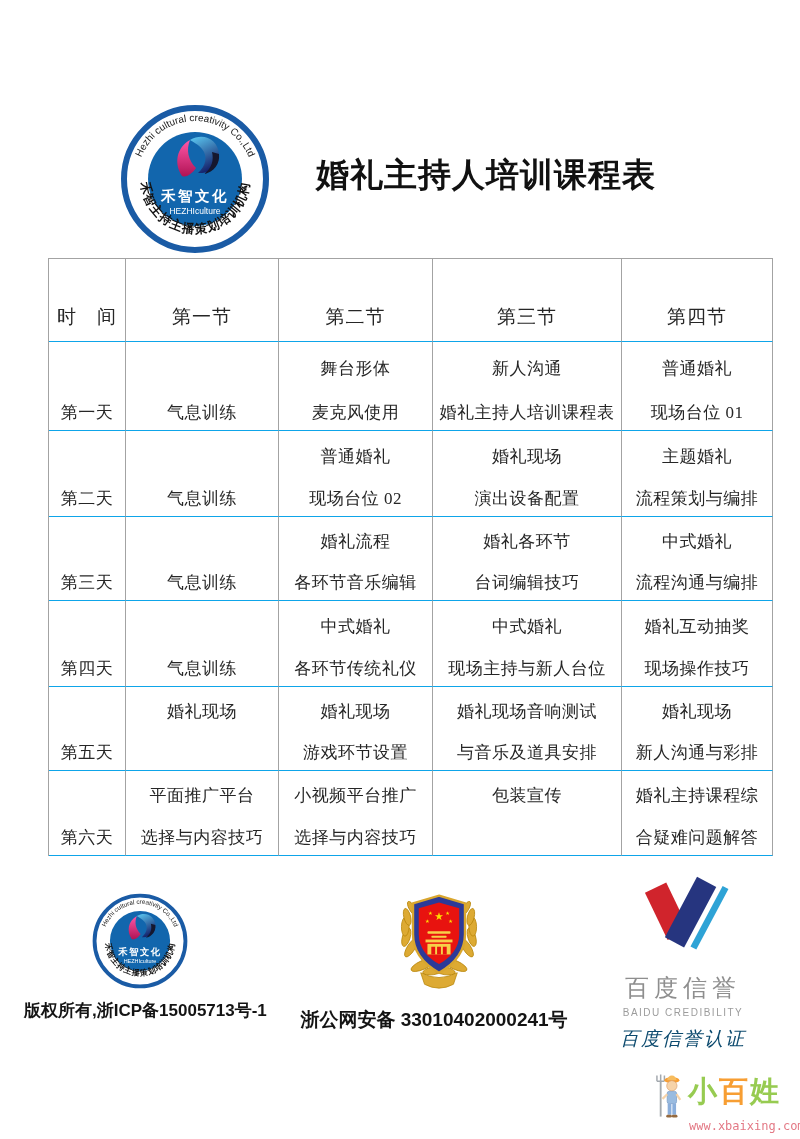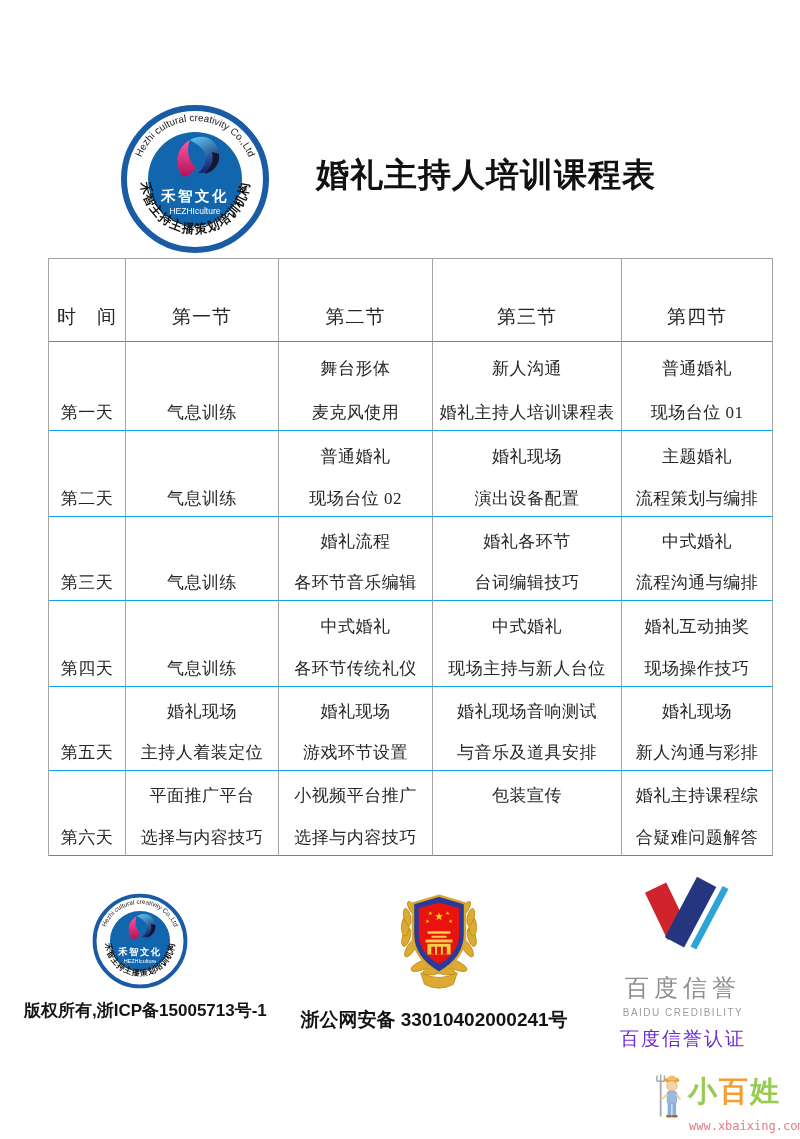--- a/index.html
+++ b/index.html
@@ -42,21 +42,21 @@
   .police-text{ left:300px; top:1007px; width:268px; font-size:19px; }
   .police-badge { position:absolute; left:390px; top:888px; width:98px; height:104px; }
   .baidu-block {
     position:absolute; left:612px; top:876px; width:142px;
     display:flex; flex-direction:column; align-items:center;
     font-family:"Liberation Sans","DejaVu Sans",sans-serif;
   }
   .baidu-v { width:104px; height:76px; }
   .baidu-cn  { margin-top:20px; font-size:24px; color:#8e8e8e; letter-spacing:5px; white-space:nowrap; }
   .baidu-en  { margin-top:3px; font-size:10px; color:#9c9c9c; letter-spacing:1.5px; white-space:nowrap; }
-  .baidu-cert{ margin-top:8px; font-size:19px; color:#6d28d9; letter-spacing:2px; white-space:nowrap; }
+  .baidu-cert{ margin-top:8px; font-size:19px; color:#0c4a6e; letter-spacing:2px; white-space:nowrap;font-style:italic; }
   
   .watermark { position:absolute; left:656px; top:1072px; width:140px; opacity:0.9;
                font-family:"Liberation Sans","DejaVu Sans",sans-serif; }
   .wm-row { display:flex; align-items:flex-start; }
   .wm-mascot { width:28px; height:50px; margin-right:4px; }
   .wm-name { font-size:29px; font-weight:bold; line-height:38px; letter-spacing:2px; white-space:nowrap; }
   .wm-green  { color:#8cc63f; }
   .wm-orange { color:#f7941d; }
   .wm-url { margin-left:33px; margin-top:-3px; font-size:12px; color:#e06a78;
             font-family:"DejaVu Sans Mono",monospace; white-space:nowrap; }
@@ -189,21 +189,20 @@
       <div class="slot">婚礼互动抽奖</div>
         <div class="slot">现场操作技巧</div>
       </div>
 
     <div class="cell dcell">
       <div class="slot"></div>
         <div class="slot">第五天</div>
       </div>
     <div class="cell dcell">
       <div class="slot">婚礼现场</div>
-        <div class="slot">主持人着装定位</div>
       </div>
     <div class="cell dcell">
       <div class="slot">婚礼现场</div>
         <div class="slot">游戏环节设置</div>
       </div>
     <div class="cell dcell">
       <div class="slot">婚礼现场音响测试</div>
         <div class="slot">与音乐及道具安排</div>
       </div>
     <div class="cell dcell">

